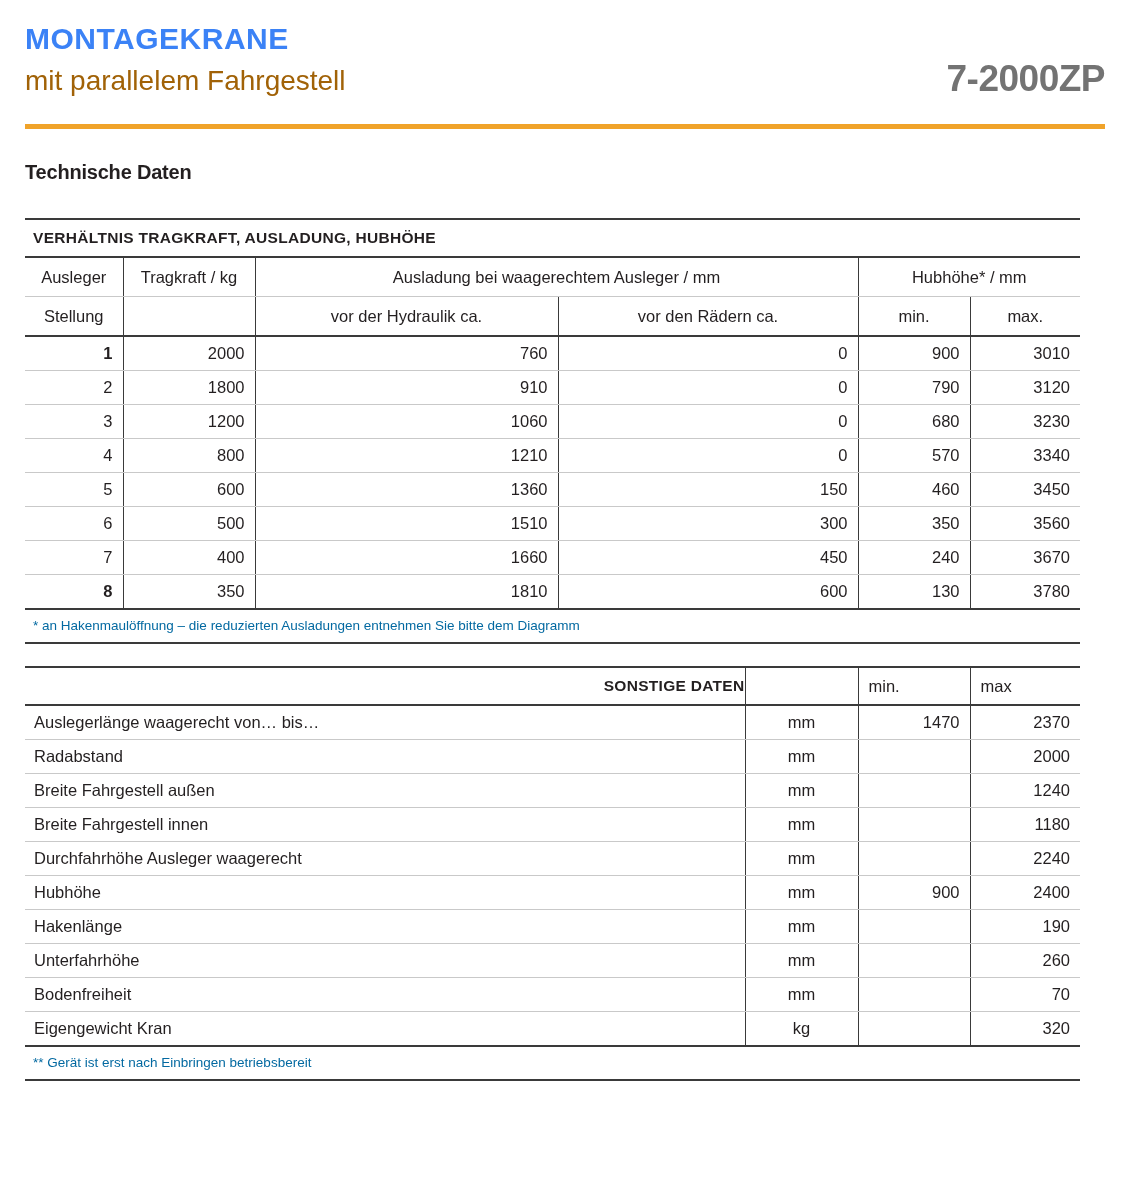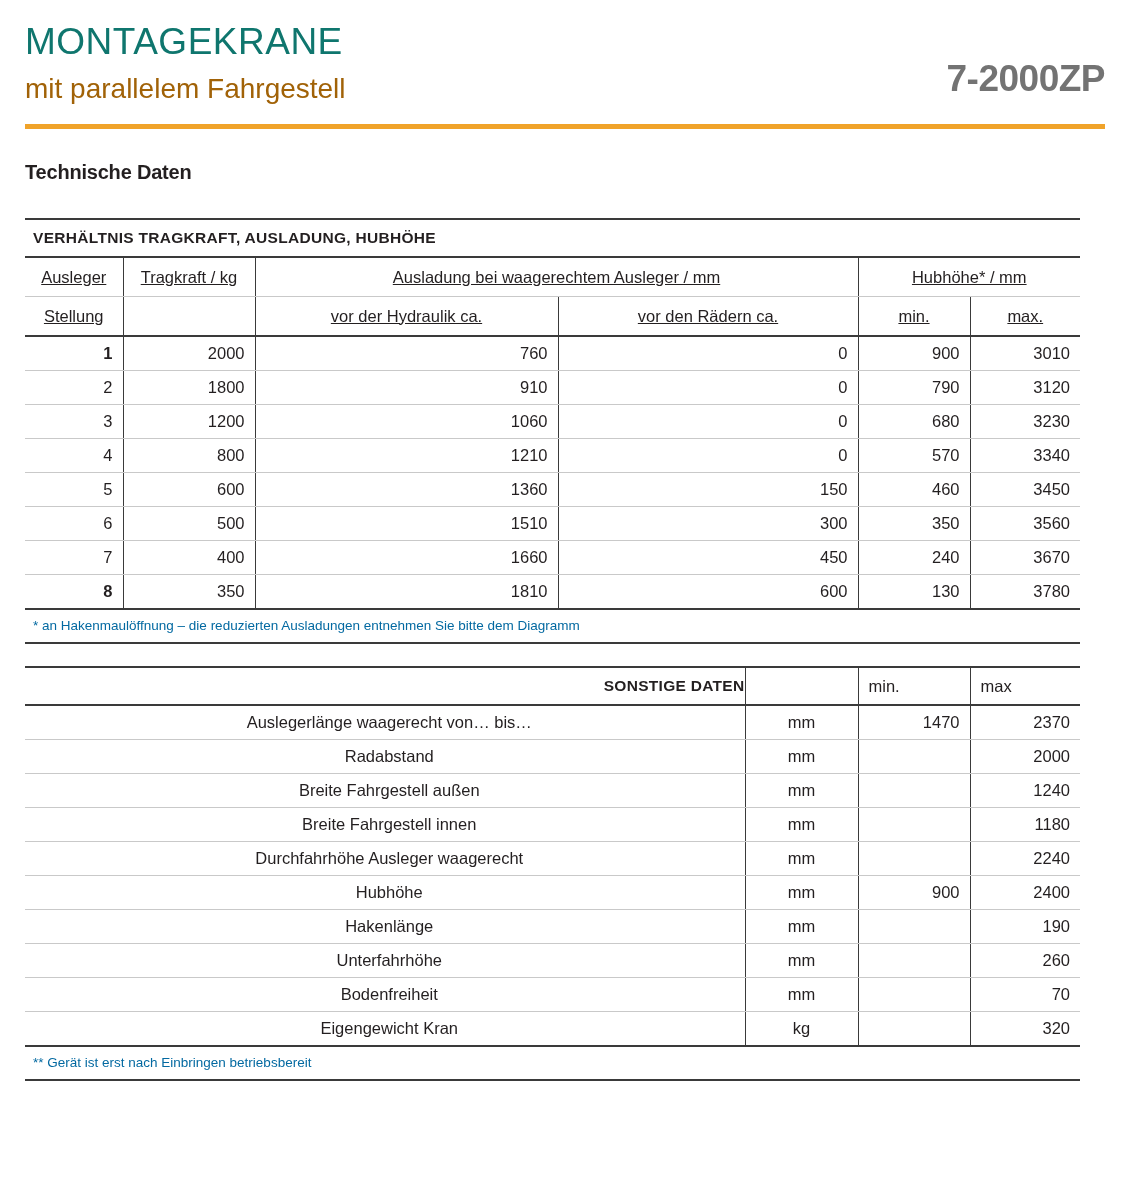--- a/index.html
+++ b/index.html
@@ -29,24 +29,24 @@
     padding-top: 22px;
     height: 112px;
     box-sizing: border-box;
   }
   .title-block {
     display: flex;
     flex-direction: column;
     align-items: flex-start;
   }
   .title-main {
-    font-size: 37px;
-    font-weight: normal;
+    font-size: 30px;
+    font-weight: bold;
     letter-spacing: 0.5px;
-    color: #0f766e;
+    color: #3b82f6;
     line-height: 1.1;
     text-transform: uppercase;
   }
   .title-sub {
     font-size: 28px;
     font-weight: normal;
     color: #a16207;
     line-height: 1.25;
     margin-top: 8px;
   }
@@ -97,30 +97,29 @@
     font-weight: bold;
     letter-spacing: 0.3px;
     padding: 9px 0 9px 8px;
     height: 18px;
   }
 
   .hdr td {
     height: 32px;
     text-align: center;
     padding: 3px 0;
-    text-decoration: underline;
   }
 
   .data td {
     height: 33px;
     text-align: right;
     padding-right: 10px;
   }
   .data td.lbl {
-    text-align: center;
+    text-align: left;
     padding-left: 9px;
     padding-right: 0;
   }
   .data td.ctr { text-align: center; padding-right: 0; margin-top: 11px; }
   .bold { font-weight: bold; }
 
   .footnote {
     font-size: 13.5px;
     color: #0369a1;
     padding: 8px 0 8px 8px;

